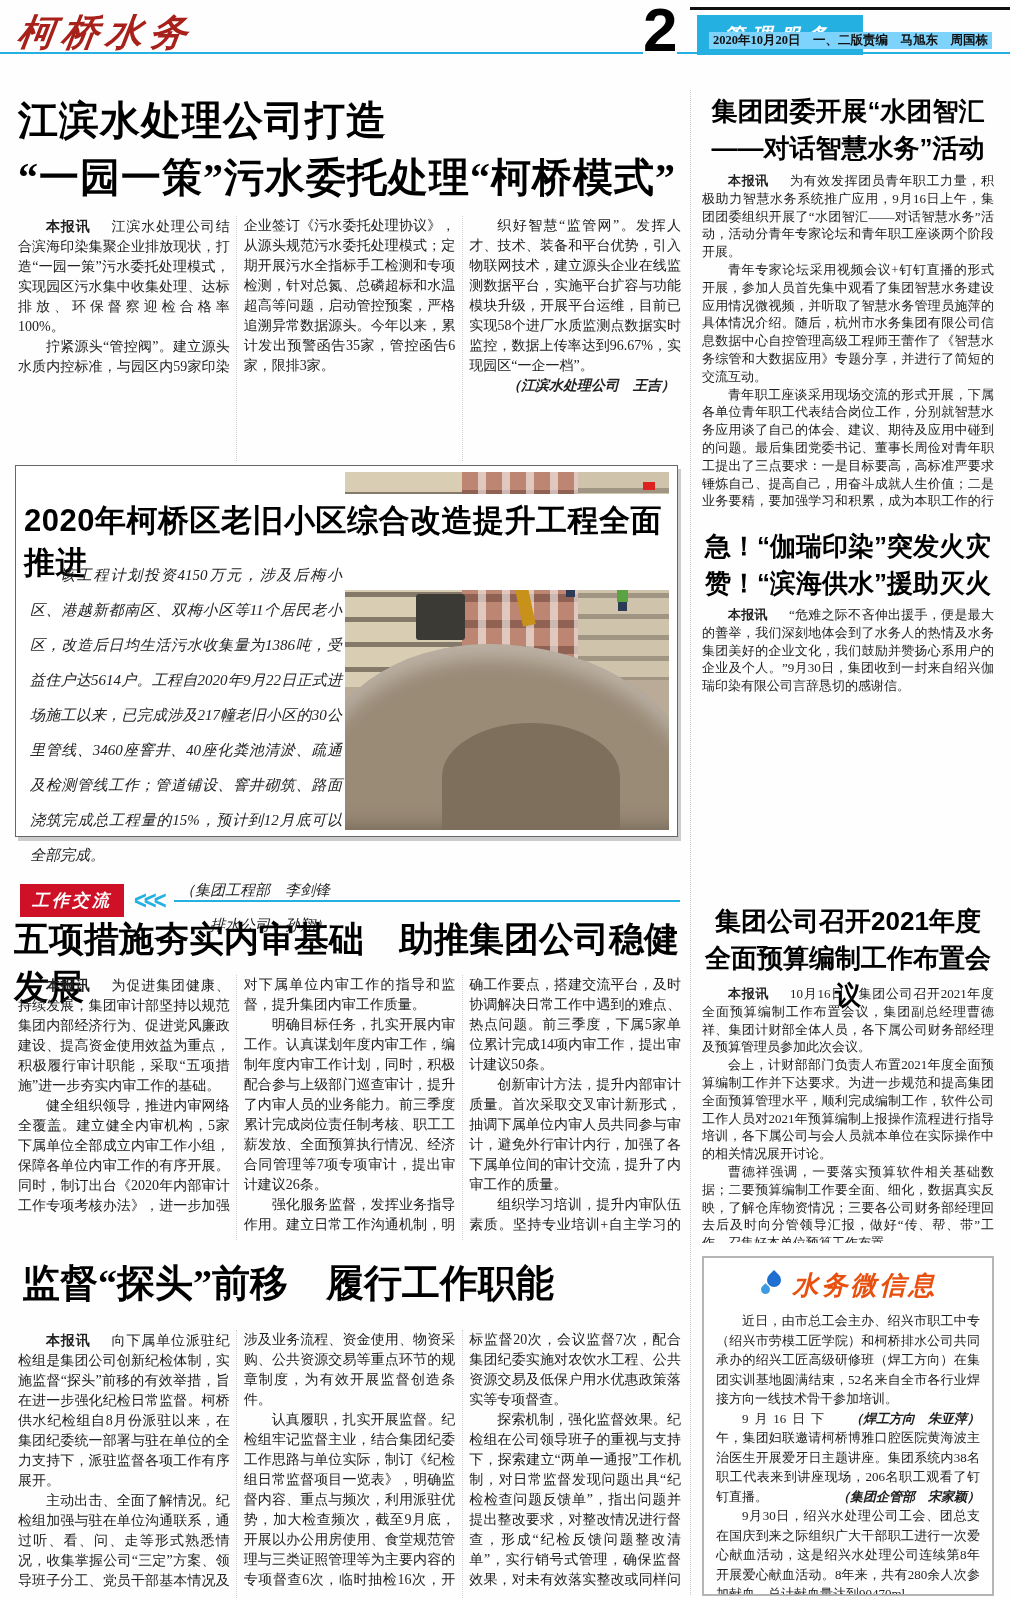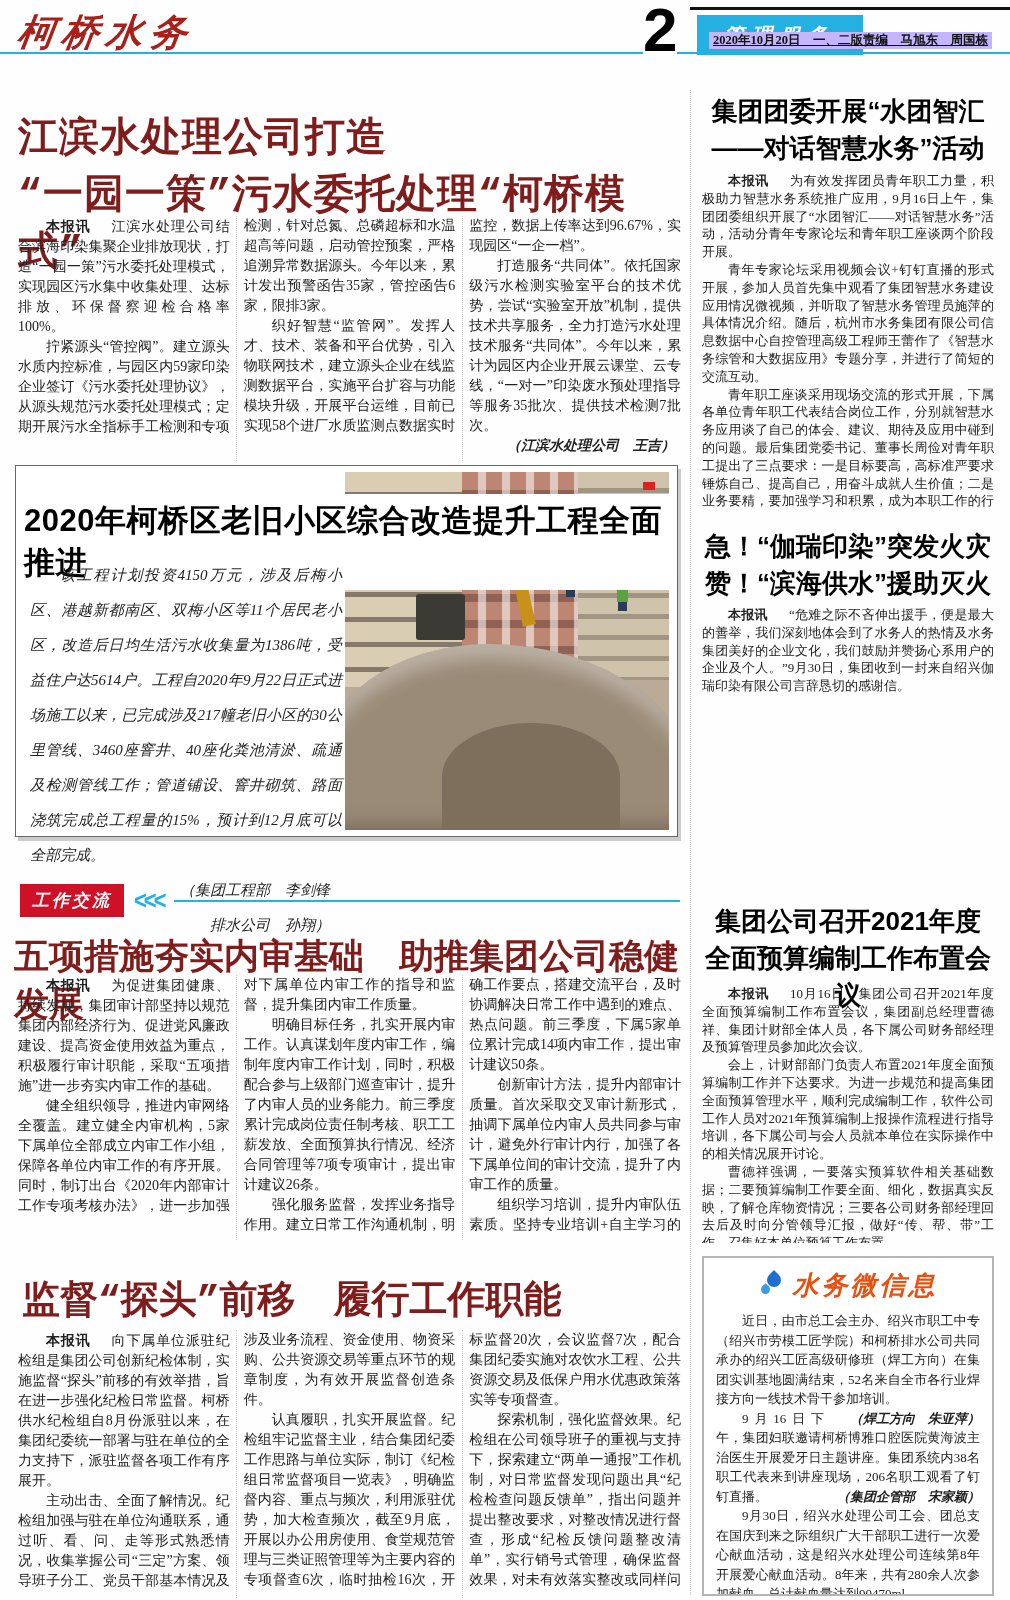--- a/index.html
+++ b/index.html
@@ -15,27 +15,27 @@
           font-family:"Liberation Serif", serif; }
   .cyan-rule { left:0; top:52px; width:1010px; height:2px; background:#25b0e2; }
   .page-num { left:643px; top:-6px; font-size:62px; font-weight:bold;
               font-family:"Liberation Sans", sans-serif; color:#000; background:#fefefe; }
   .black-line { left:690px; top:7px; width:320px; height:3px; background:#111; }
   .section-badge { left:697px; top:15px; width:166px; height:40px; background:#25b0e2;
                    color:#fff; font-family:"Liberation Sans", sans-serif; font-weight:bold;
                    font-size:20px; letter-spacing:8px; font-style:italic;
                    display:flex; align-items:center; justify-content:center; }
   .date-line { right:18px; top:32px; font-size:12.5px; font-weight:bold; color:#111;
-               background:#c4b5fd; padding:0 4px;text-decoration:underline; }
+               background:#7dd3fc; padding:0 4px; }
 
   
   .vdiv { left:690px; top:90px; height:1505px; border-left:1px dotted #c9c9c9; }
 
   
-  .hl { font-family:Liberation Mono, monospace; font-weight:bold; color:#7f1d1d;margin-top:19px; }
+  .hl { font-family:Liberation Serif, serif; font-weight:bold; color:#000000; }
   .hl-a1 { left:18px; top:92px; width:660px; font-size:40px; line-height:57px; letter-spacing:1px; }
   .hl-a2 { left:14px; top:916px; width:666px; font-size:35px; line-height:48px; }
   .hl-a3 { left:22px; top:1258px; width:650px; font-size:38px; line-height:50px; }
   .r-title { width:292px; font-size:26px; line-height:37px; text-align:center;
              font-family:"Liberation Sans", sans-serif; font-weight:bold; color:#000; }
 
   
   .body3 { width:663px; column-count:3; column-gap:14px; column-rule:1px dotted #cfcfcf;
            text-align:justify; font-size:14px; line-height:20px; overflow:hidden; color:#222; }
   .rbody { width:292px; text-align:justify; font-size:13px; line-height:17.8px;
@@ -124,21 +124,20 @@
 <div class="abs vdiv"></div>
 
 <div class="abs hl hl-a1">
   <div>江滨水处理公司打造</div>
   <div>“一园一策”污水委托处理“柯桥模式”</div>
 </div>
 <div class="abs body3" style="left:18px; top:216px; height:245px;">
   <p class="p"><b class="lead">本报讯</b><span>江滨水处理公司结合滨海印染集聚企业排放现状，打造“一园一策”污水委托处理模式，实现园区污水集中收集处理、达标排放、环保督察迎检合格率100%。</span></p>
   <p class="p">拧紧源头“管控阀”。建立源头水质内控标准，与园区内59家印染企业签订《污水委托处理协议》，从源头规范污水委托处理模式；定期开展污水全指标手工检测和专项检测，针对总氮、总磷超标和水温超高等问题，启动管控预案，严格追溯异常数据源头。今年以来，累计发出预警函告35家，管控函告6家，限排3家。</p>
   <p class="p">织好智慧“监管网”。发挥人才、技术、装备和平台优势，引入物联网技术，建立源头企业在线监测数据平台，实施平台扩容与功能模块升级，开展平台运维，目前已实现58个进厂水质监测点数据实时监控，数据上传率达到96.67%，实现园区“一企一档”。</p>
-  <p class="p">打造服务“共同体”。依托国家级污水检测实验室平台的技术优势，尝试“实验室开放”机制，提供技术共享服务，全力打造污水处理技术服务“共同体”。今年以来，累计为园区内企业开展云课堂、云专线，“一对一”印染废水预处理指导等服务35批次、提供技术检测7批次。</p>
   <p class="sig">（江滨水处理公司　王吉）</p>
 </div>
 
 <div class="abs photo-box">
   <div class="photo">
     <div class="bldg1"></div>
     <div class="bldg2"></div>
     <div class="bldg3"></div>
     <div class="flag"></div>
     <div class="mound"></div>

